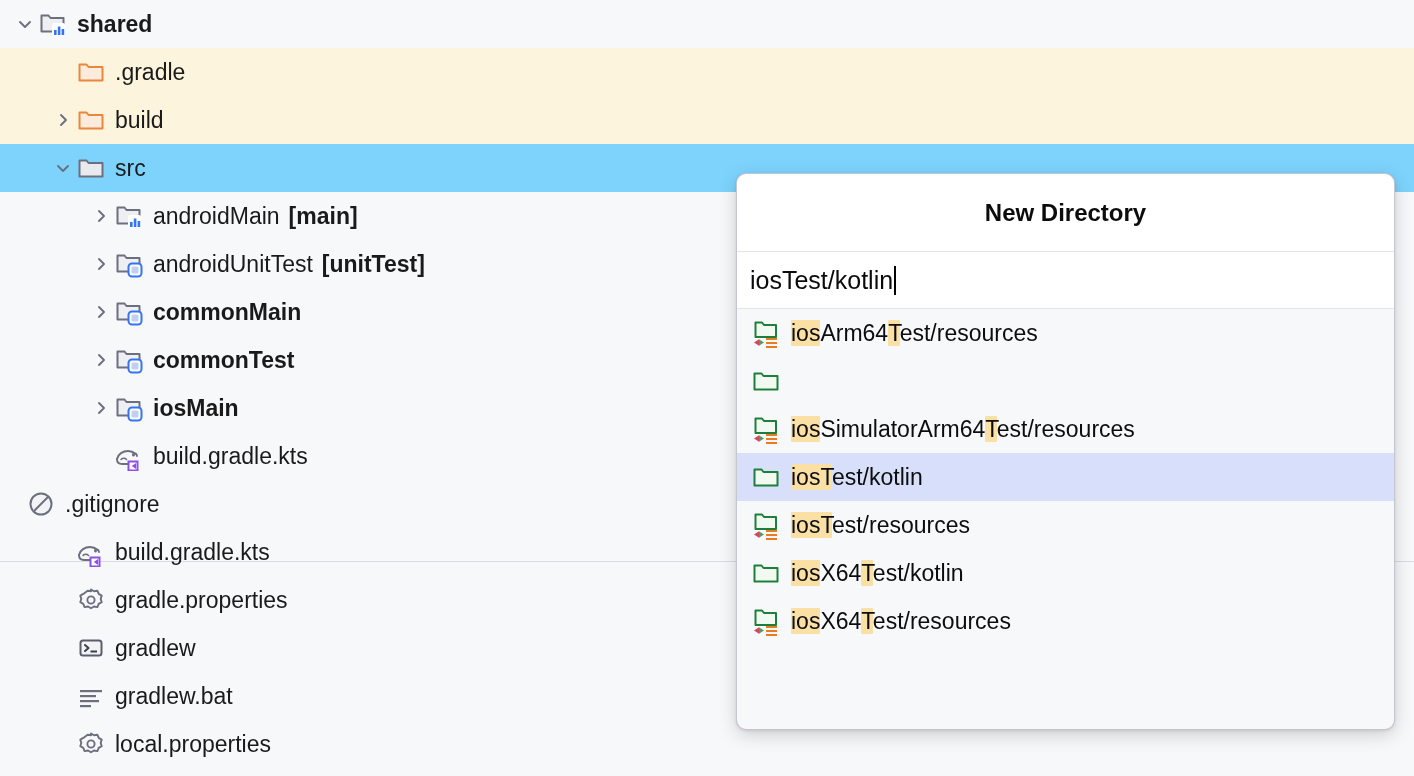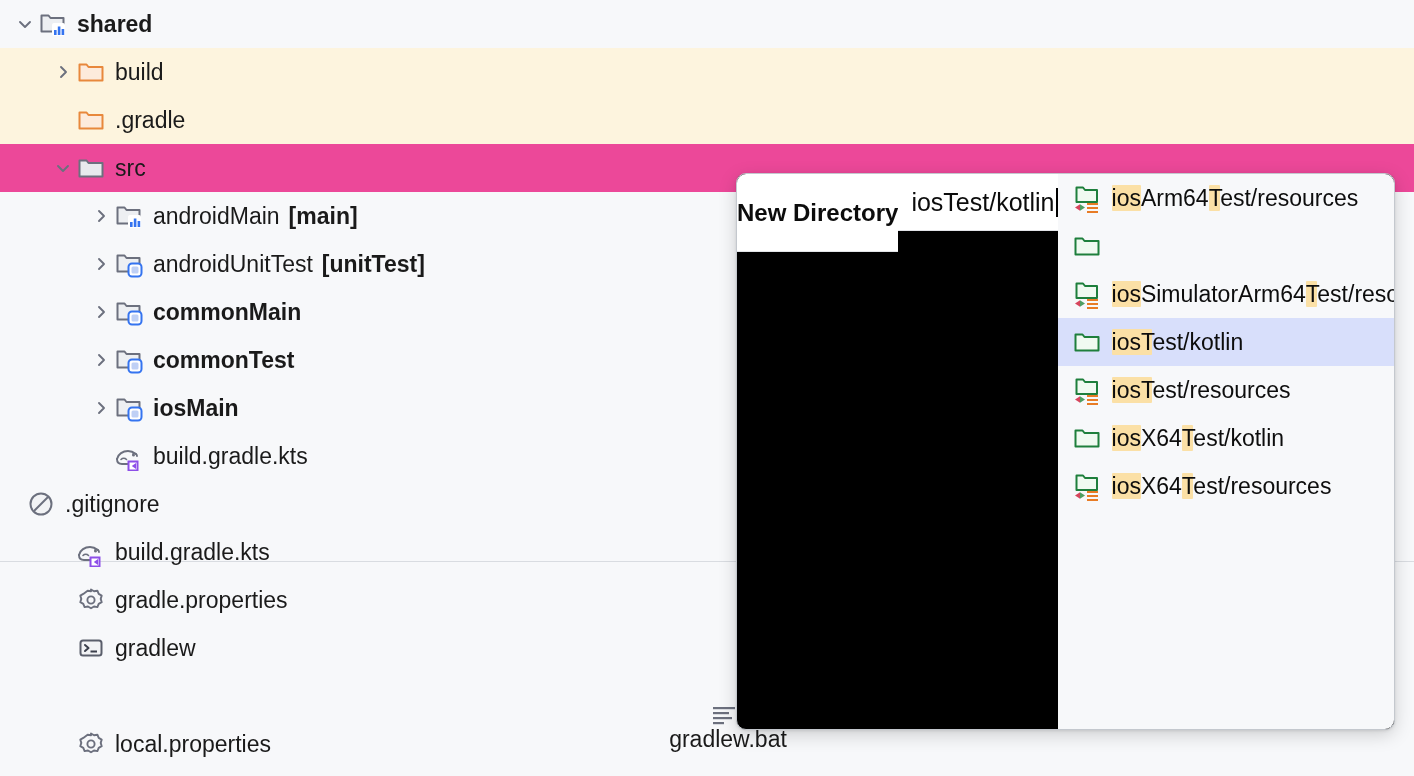--- a/index.html
+++ b/index.html
@@ -21,21 +21,21 @@
   }
   .row {
     display:flex; align-items:center;
     height:48px;
     font-size:23px;
     color:#1A1A1A;
     white-space:nowrap;
     padding-right:8px;
   }
   .row.ignored { background:#FDF4DE; }
-  .row.selected { background:#ec4899; }
+  .row.selected { background:#7dd3fc; }
 
   .chev {
     width:26px; height:26px; flex:0 0 26px;
     display:flex; align-items:center; justify-content:center;
   }
   .chev svg { display:block; }
 
   .icon {
     width:30px; height:30px; flex:0 0 30px;
     display:flex; align-items:center; justify-content:center;
@@ -44,26 +44,26 @@
   .icon svg { display:block; }
 
   .label { line-height:1; }
   .bold { font-weight:bold; }
 
   
   #popup {
     position:absolute;
     left:736px; top:173px;
     width:659px; height:557px;
-    background:#000000;
+    background:#f9a8d4;
     border:1px solid #C4C8CE;
     border-radius:10px;
     box-shadow: 0 5px 18px rgba(0,0,0,0.17), 0 1px 3px rgba(0,0,0,0.10);
     overflow:hidden;
-    display:flex; flex-direction:row;
+    display:flex; flex-direction:column;
   }
   #popup-title {
     height:78px;
     display:flex; align-items:center; justify-content:center;
     font-size:24px; font-weight:bold; color:#0C0C0C;
     background:#FFFFFF;
     border-bottom:1px solid #E2E4E8;
   }
   #popup-input-wrap {
     height:57px;
@@ -127,40 +127,40 @@
           <path d="M3.5 6.5h7l2 2.5h13v13.5h-22z" fill="#EDEFF2" stroke="#6C707E" stroke-width="2" stroke-linejoin="round"></path>
           <rect x="14" y="14" width="13" height="13" rx="2" fill="#fff"></rect>
           <rect x="16" y="21" width="2.6" height="5" fill="#3574F0"></rect>
           <rect x="19.8" y="17.5" width="2.6" height="8.5" fill="#3574F0"></rect>
           <rect x="23.6" y="20" width="2.6" height="6" fill="#3574F0"></rect>
         </svg>
       </span>
       <span class="label bold">shared</span>
     </div>
     <div class="row ignored" style="padding-left: 50px;">
-      <span class="chev">
-        <svg width="20" height="20" viewBox="0 0 20 20">
-          <path d="M8 5l5 5-5 5" fill="none" stroke="#6C707E" stroke-width="1.9" stroke-linecap="round" stroke-linejoin="round"></path>
-        </svg>
-      </span>
+      <span class="chev"></span>
       <span class="icon">
         <svg width="30" height="30" viewBox="0 0 30 30">
           <path d="M3.5 7.5h7l2 2.5h14v13.5h-23z" fill="#FDEBDC" stroke="#E8883C" stroke-width="2" stroke-linejoin="round"></path>
         </svg>
       </span>
+      <span class="label">.gradle</span>
+    </div>
+    <div class="row ignored" style="padding-left: 50px;">
+      <span class="chev">
+        <svg width="20" height="20" viewBox="0 0 20 20">
+          <path d="M8 5l5 5-5 5" fill="none" stroke="#6C707E" stroke-width="1.9" stroke-linecap="round" stroke-linejoin="round"></path>
+        </svg>
+      </span>
+      <span class="icon">
+        <svg width="30" height="30" viewBox="0 0 30 30">
+          <path d="M3.5 7.5h7l2 2.5h14v13.5h-23z" fill="#FDEBDC" stroke="#E8883C" stroke-width="2" stroke-linejoin="round"></path>
+        </svg>
+      </span>
       <span class="label">build</span>
-    </div>
-    <div class="row ignored" style="padding-left: 50px;">
-      <span class="chev"></span>
-      <span class="icon">
-        <svg width="30" height="30" viewBox="0 0 30 30">
-          <path d="M3.5 7.5h7l2 2.5h14v13.5h-23z" fill="#FDEBDC" stroke="#E8883C" stroke-width="2" stroke-linejoin="round"></path>
-        </svg>
-      </span>
-      <span class="label">.gradle</span>
     </div>
     <div class="row selected" style="padding-left: 50px;">
       <span class="chev">
         <svg width="20" height="20" viewBox="0 0 20 20">
           <path d="M5 8l5 5 5-5" fill="none" stroke="#6C707E" stroke-width="1.9" stroke-linecap="round" stroke-linejoin="round"></path>
         </svg>
       </span>
       <span class="icon">
         <svg width="30" height="30" viewBox="0 0 30 30">
           <path d="M3.5 7.5h7l2 2.5h14v13.5h-23z" fill="#E8EAED" stroke="#6C707E" stroke-width="2" stroke-linejoin="round"></path>
@@ -301,21 +301,21 @@
       <span class="chev"></span>
       <span class="icon">
         <svg width="30" height="30" viewBox="0 0 30 30">
           <rect x="4.5" y="7.5" width="21" height="15" rx="2.5" fill="#F2F3F5" stroke="#5A5E6B" stroke-width="2"></rect>
           <path d="M9 12l3.5 3L9 18" fill="none" stroke="#3B3F4B" stroke-width="2" stroke-linecap="round" stroke-linejoin="round"></path>
           <rect x="14.5" y="17.5" width="6.5" height="2" fill="#3B3F4B"></rect>
         </svg>
       </span>
       <span class="label">gradlew</span>
     </div>
-    <div class="row" style="padding-left: 50px; flex-direction: column;">
+    <div class="row" style="padding-left: 50px;">
       <span class="chev"></span>
       <span class="icon">
         <svg width="30" height="30" viewBox="0 0 30 30">
           <rect x="4" y="9" width="22" height="2.2" fill="#6C707E"></rect>
           <rect x="4" y="14" width="16" height="2.2" fill="#6C707E"></rect>
           <rect x="4" y="19" width="19" height="2.2" fill="#6C707E"></rect>
           <rect x="4" y="24" width="11" height="2.2" fill="#6C707E"></rect>
         </svg>
       </span>
       <span class="label">gradlew.bat</span>

